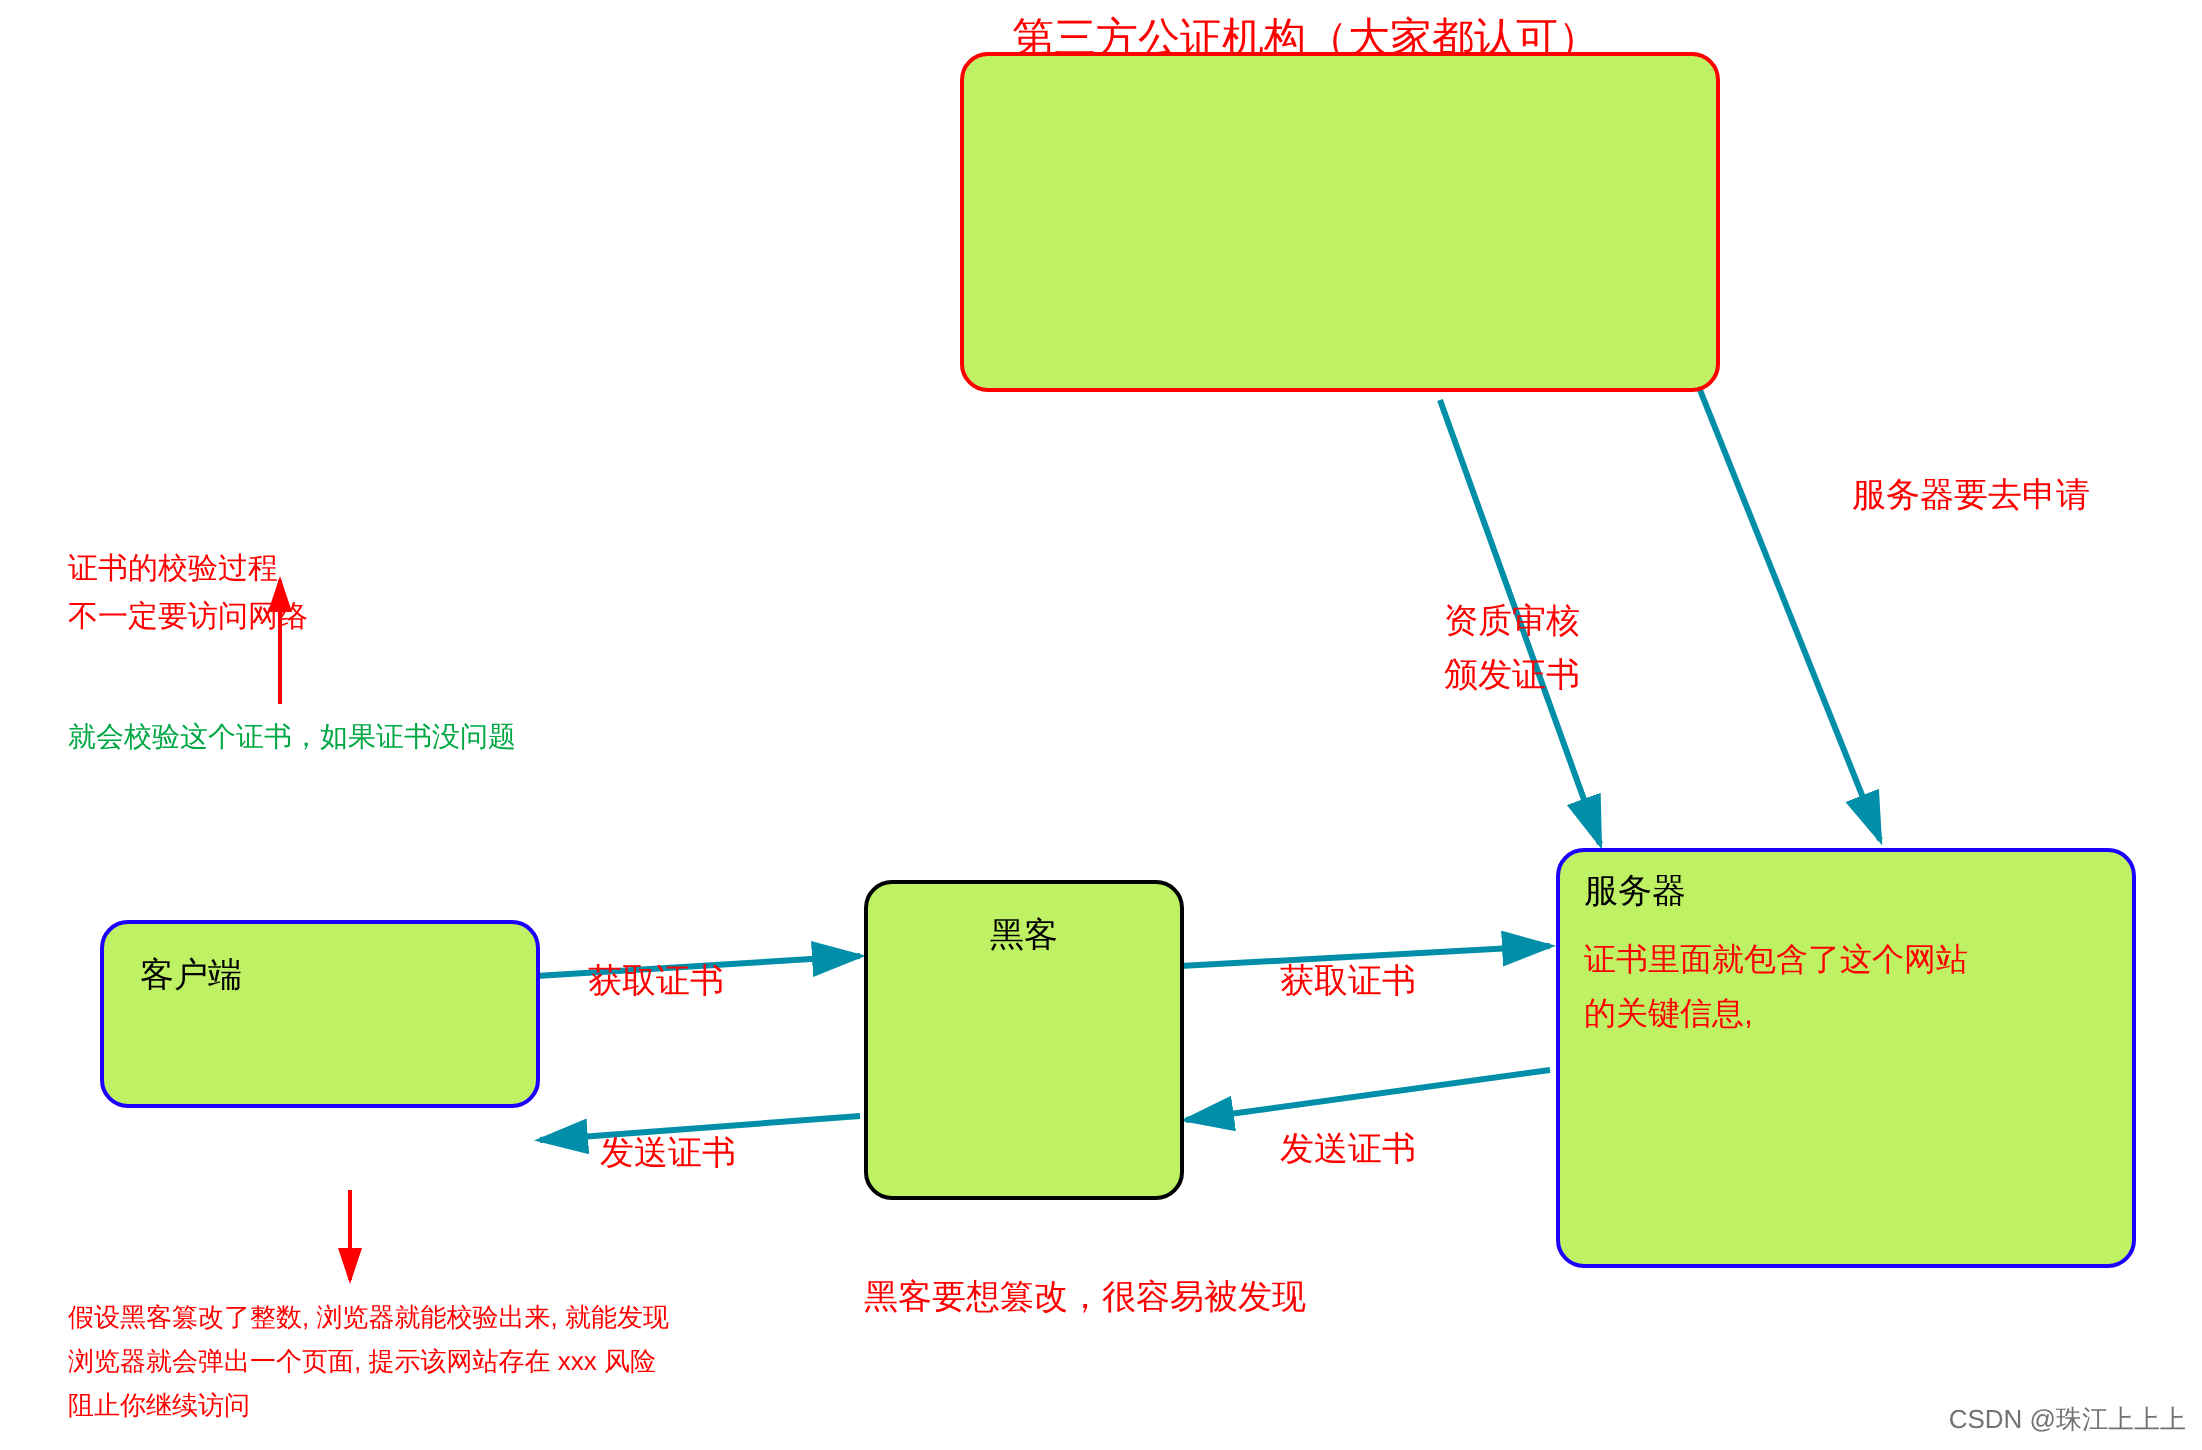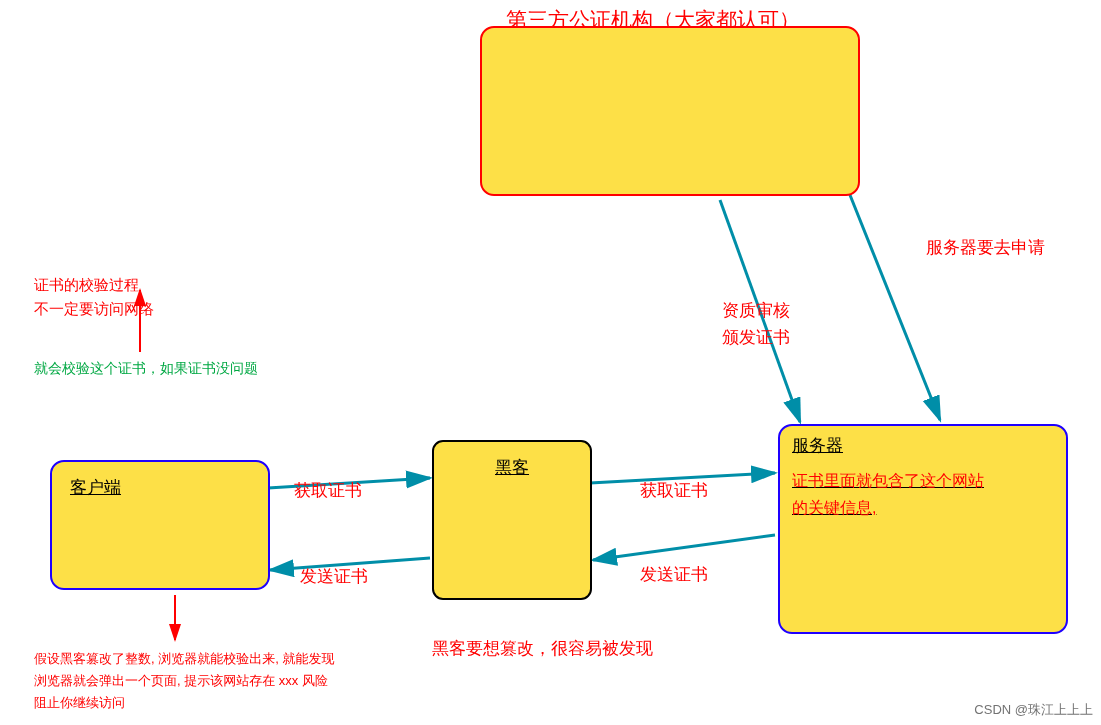--- a/index.html
+++ b/index.html
@@ -9,22 +9,21 @@
       position: relative;
       font-family: "Microsoft YaHei", Arial, sans-serif;
       background: #ffffff;
       font-size: 15px;
     }
     .box {
       position: absolute;
       border: 2px solid;
       border-radius: 14px;
       padding: 8px 12px;
-      background: #fde047;
-      text-decoration: underline;
+      background: #bef264;
     }
     .box-ca { border-color: #ff0000; }
     .box-client { border-color: #1e00ff; }
     .box-hacker { border-color: #000000; }
     .box-server { border-color: #1e00ff; }
     .label { position: absolute; line-height: 1.5; white-space: nowrap; }
     .red { color: #ff0000; }
     .green { color: #00a843; }
     .black { color: #000000; }
     .gray { color: #737373; }
@@ -78,25 +77,25 @@
 
 <div class="label red" style="left:34px; top:237px; font-size:15px; line-height:1.6;margin-top:36px;">
   <div>证书的校验过程</div>
   <div>不一定要访问网络</div>
 </div>
 
 <div class="label green" style="left:34px; top:357px; font-size:14px; line-height:1.6;">
   <div>就会校验这个证书，如果证书没问题</div>
 </div>
 
-<div class="box box-client" style="left:50px; top:460px; width:220px; height:130px;">
+<div class="box box-client" style="left:50px; top:460px; width:220px; height:94px;">
   <div class="black" style="font-size:17px; margin-top:6px; margin-left:6px;">客户端</div>
 </div>
 
-<div class="box box-hacker" style="left:432px; top:440px; width:160px; height:160px;border-radius:11px;">
+<div class="box box-hacker" style="left:432px; top:440px; width:160px; height:160px;">
   <div class="black" style="font-size:17px; text-align:center; margin-top:6px;">黑客</div>
 </div>
 
 <div class="box box-server" style="left:778px; top:424px; width:290px; height:210px;">
   <div class="black" style="font-size:17px; margin-bottom:10px;">服务器</div>
   <div class="red multiline" style="font-size:16px; line-height:1.7;">
     <div>证书里面就包含了这个网站</div>
     <div>的关键信息,</div>
   </div>
 </div>

